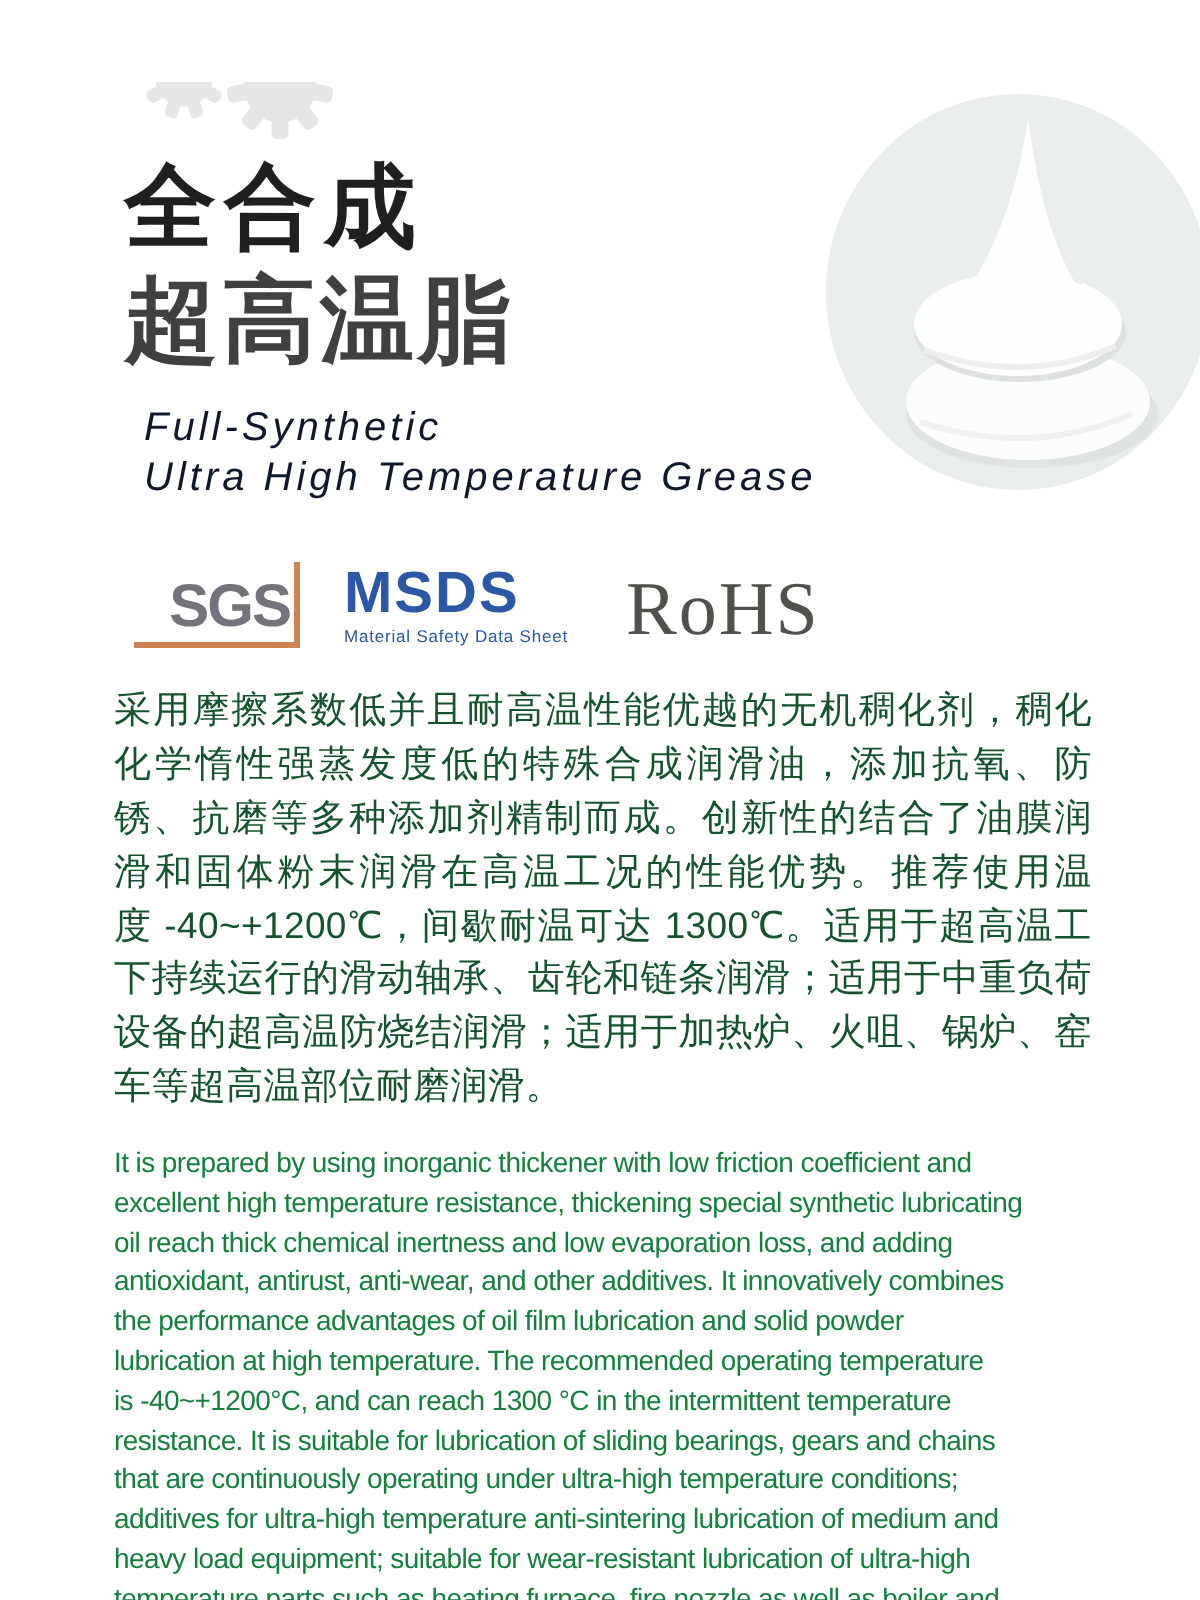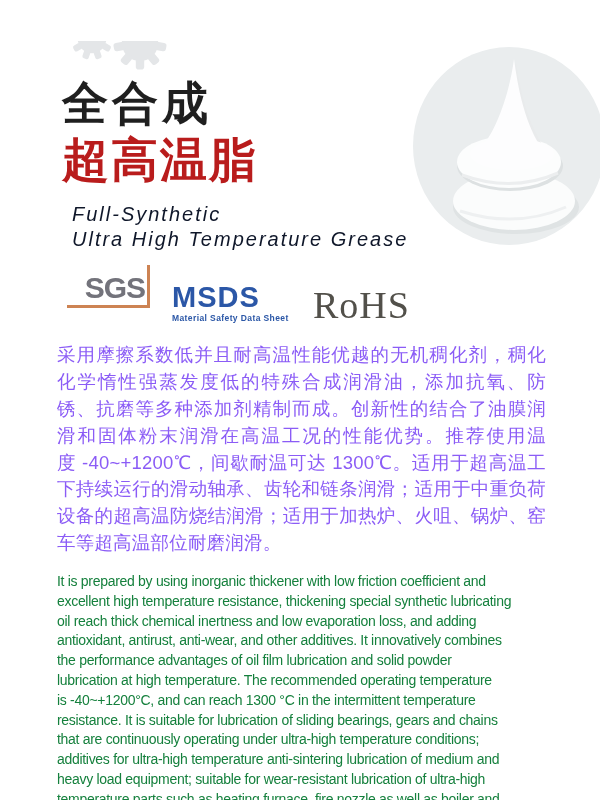--- a/index.html
+++ b/index.html
@@ -17,52 +17,52 @@
     border-radius:50%;background:#eaedee;
   }
   .product-dollop{position:absolute;left:432px;top:12px;}
   
   .title-cn-1{
     position:absolute;left:62px;top:36px;font-size:46px;line-height:52px;
     font-weight:600;color:#1f1f1f;letter-spacing:4px;
   }
   .title-cn-2{
     position:absolute;left:62px;top:93px;font-size:47px;line-height:52px;
-    font-weight:900;color:#b91c1c;letter-spacing:2px;
+    font-weight:900;color:#404040;letter-spacing:2px;
   }
   .subtitle{
     position:absolute;left:72px;top:161px;font-style:italic;
     font-size:20px;line-height:25px;color:#0f172a;letter-spacing:2px;
   }
   
   .badge-sgs{
-    position:absolute;left:67px;top:224px;width:80px;height:40px;
+    position:absolute;left:67px;top:240px;width:80px;height:40px;
     border-right:3px solid #cd8353;border-bottom:3px solid #cd8353;
     display:flex;align-items:flex-end;justify-content:flex-end;
   }
   .badge-sgs .sgs-text{
     font-size:30px;font-weight:800;color:#73737b;letter-spacing:-1px;
     line-height:34px;padding-right:2px;
   }
   .badge-msds{position:absolute;left:172px;top:241px;text-align:left;}
   .msds-text{
     font-size:29px;font-weight:800;color:#2b57a7;letter-spacing:1px;line-height:30px;
   }
   .msds-sub{
-    font-size:8.5px;font-weight:700;color:#2b57a7;letter-spacing:0.4px;margin-top:1px;
+    font-size:8.5px;font-weight:400;color:#2b57a7;letter-spacing:0.4px;margin-top:1px;
   }
   .badge-rohs{
     position:absolute;left:313px;top:242px;
     font-family:"Liberation Serif",serif;font-size:38px;line-height:44px;
     color:#52504a;letter-spacing:1px;font-weight:400;
   }
   
   .desc-cn{
     position:absolute;left:57px;top:301px;width:489px;
-    font-size:18.5px;color:#8b5cf6;font-weight:500;letter-spacing:0.2px;
+    font-size:18.5px;color:#14532d;font-weight:500;letter-spacing:0.2px;
   }
   .desc-cn .ln{height:26.9px;line-height:26.9px;white-space:nowrap;}
   .desc-cn .just{text-align:justify;text-align-last:justify;white-space:normal;
     height:26.9px;overflow:hidden;}
   
   .desc-en{
     position:absolute;left:57px;top:531px;width:500px;
     font-size:14px;color:#15803d;letter-spacing:-0.3px;font-weight:400;
   }
   .desc-en .ln{height:19.8px;line-height:19.8px;white-space:nowrap;}

